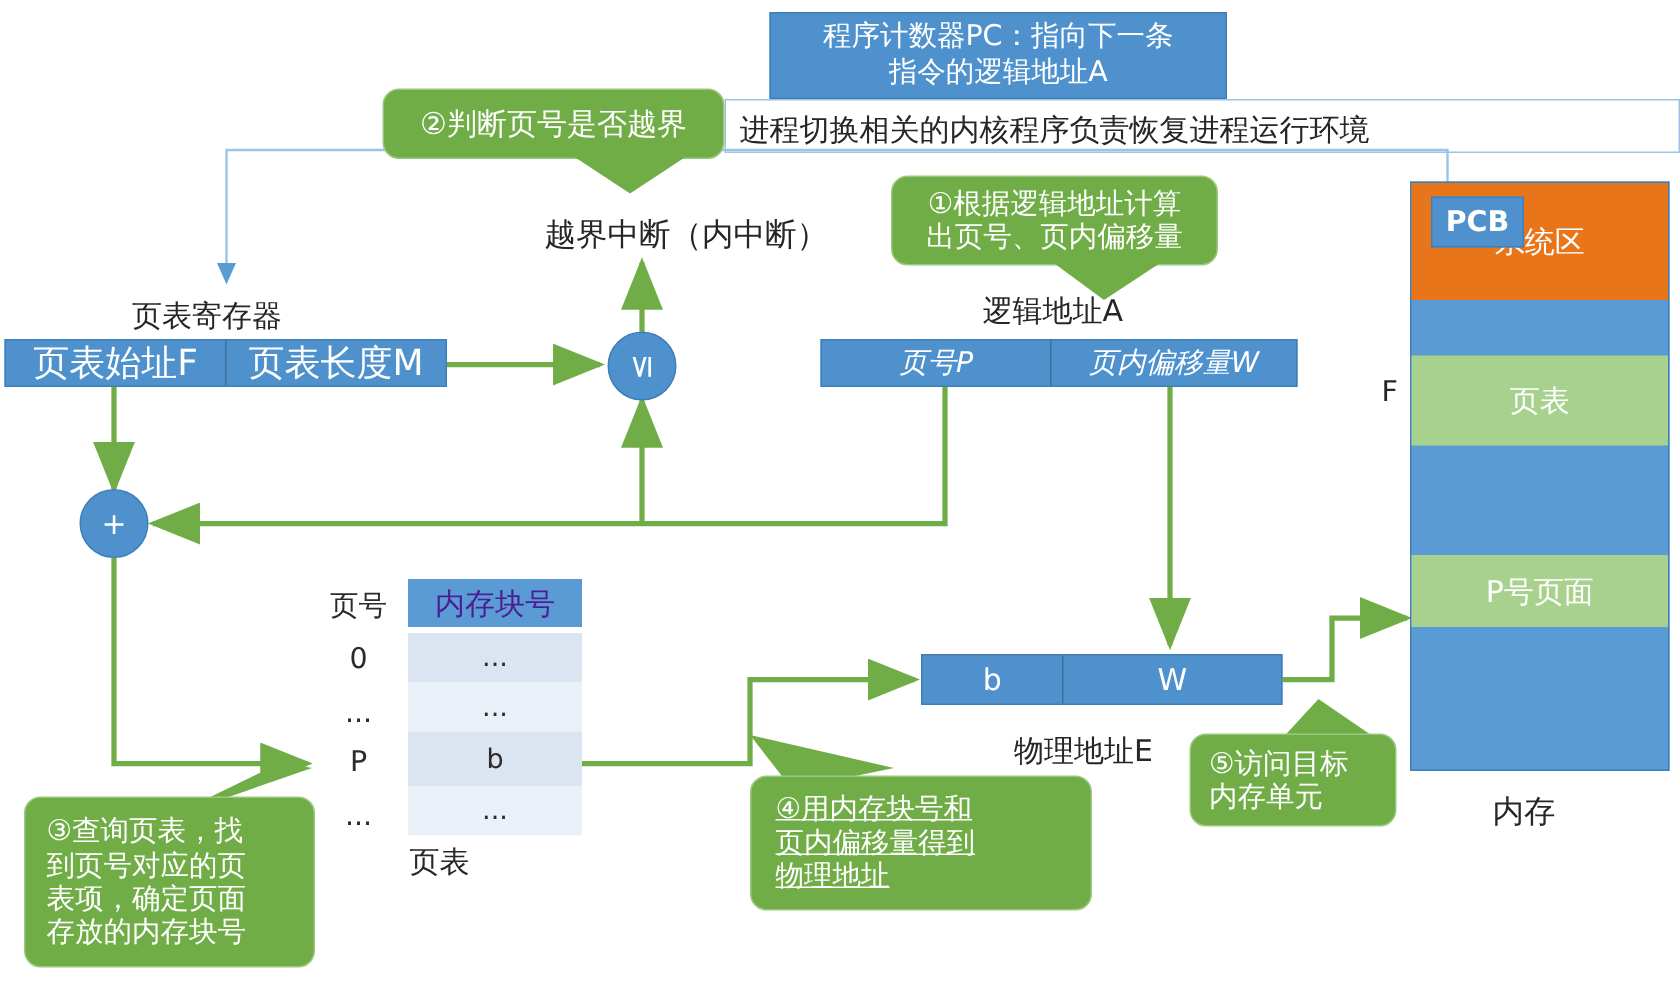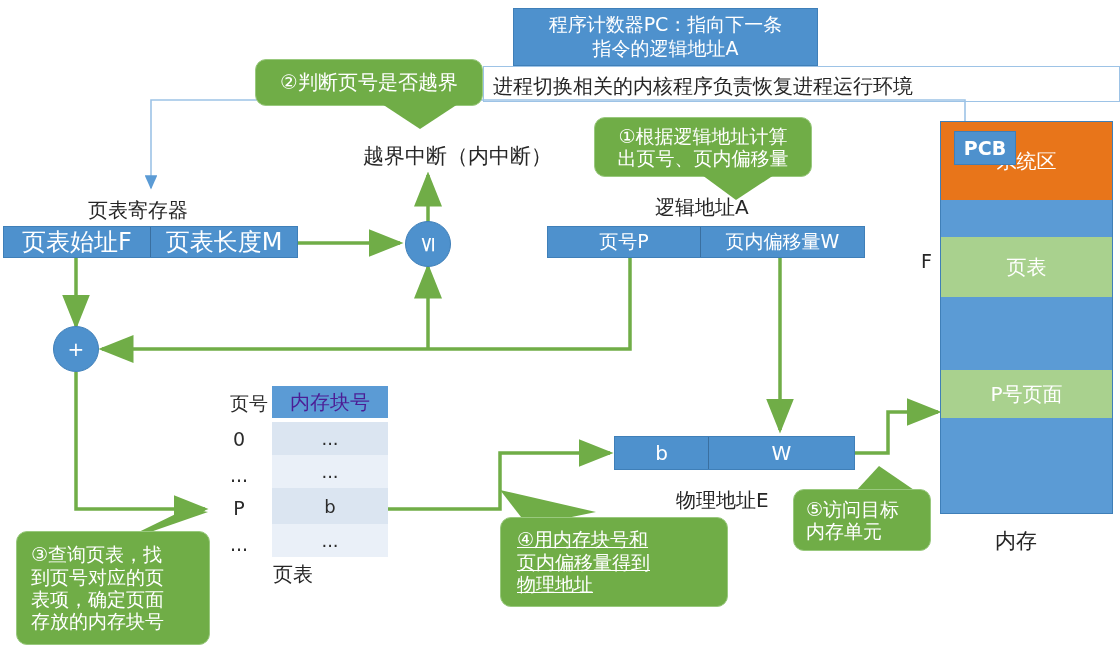--- a/index.html
+++ b/index.html
@@ -124,33 +124,33 @@
 
   <div class="abs circle" style="left:405px;top:221px;width:46px;height:46px;">
     <span class="rot">≤</span>
   </div>
 
   <div class="abs circle" style="left:53px;top:326px;width:46px;height:46px;font-size:20px;">
     <span>+</span>
   </div>
 
   <div class="abs label" style="left:655px;top:194px;font-size:20px;">逻辑地址A</div>
-  <div class="abs bluebox split" style="left:547px;top:226px;width:318px;height:32px;font-size:19px;">
+  <div class="abs bluebox split" style="left:547px;top:226px;width:318px;height:32px;font-size:19px;font-style:italic;">
     <div class="cell" style="flex:0 0 152px;">
       <span>页号P</span>
     </div>
     <div class="cell divider" style="flex:1;">
       <span>页内偏移量W</span>
     </div>
   </div>
 
   <div class="abs pt-head" style="left:272px;top:386px;width:116px;height:32px;">
     <span>内存块号</span>
   </div>
-  <div class="abs pt-key" style="left:210px;top:391px;width:58px;text-align:right;">
+  <div class="abs pt-key" style="left:210px;top:391px;width:58px;">
     <span>页号</span>
   </div>
 
   <div class="abs pt-row a" style="left:272px;top:422px;width:116px;height:33px;">
     <span>...</span>
   </div>
   <div class="abs pt-key" style="left:210px;top:428px;width:58px;">
     <span>0</span>
   </div>
 

